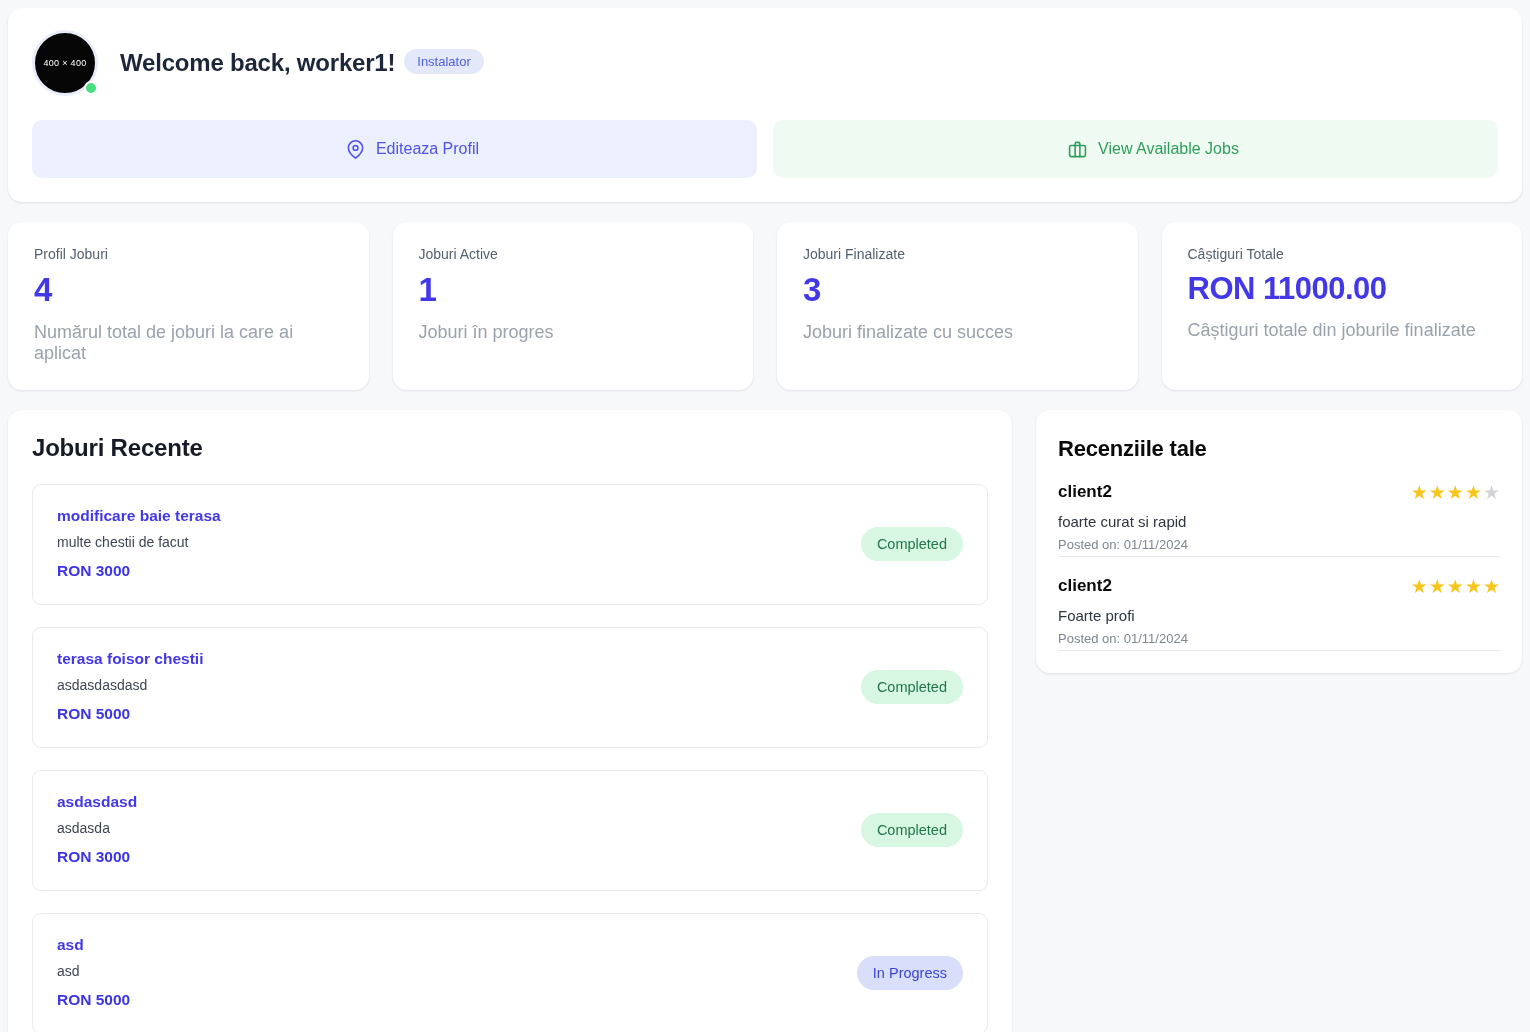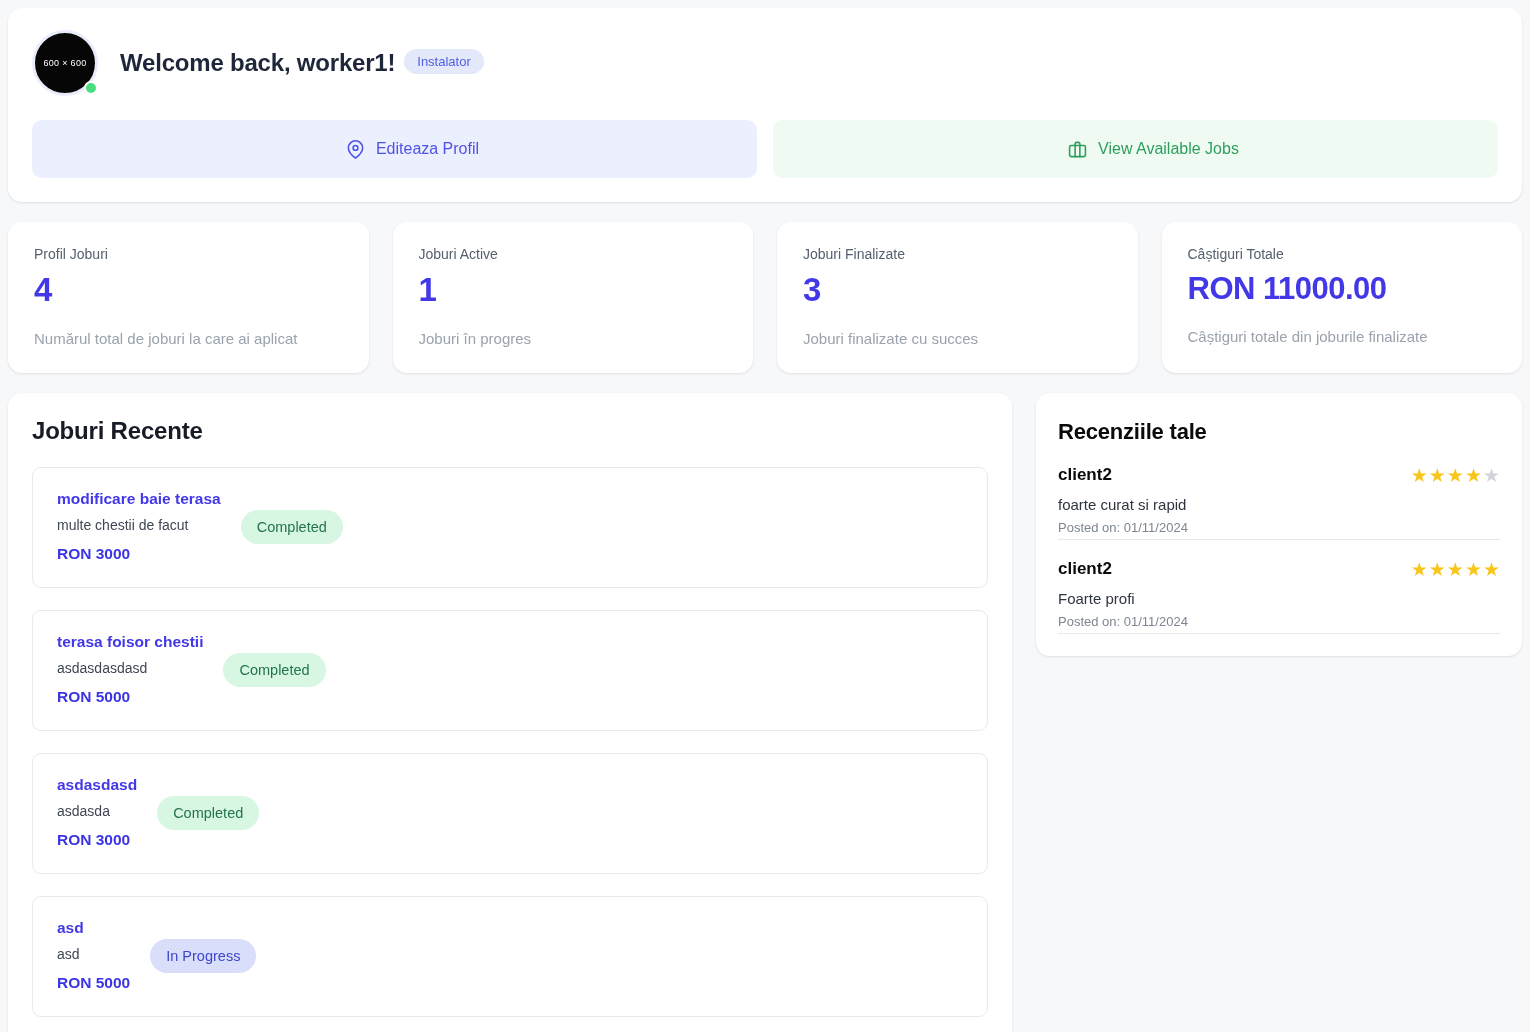--- a/index.html
+++ b/index.html
@@ -77,36 +77,36 @@
     padding: 24px 26px 26px 26px;
     display: flex; flex-direction: column; gap: 10px;
     min-height: 144px;
   }
   .stat-label { font-size: 14px; color: #55606e; }
   .stat-value {
     font-size: 33px; font-weight: bold; color: #4338e8; letter-spacing: -.5px;
     line-height: 1.1;
   }
   .stat-value.wide { font-size: 31px; }
-  .stat-desc { font-size: 15px; color: #9aa2ad; margin-top: 12px; }
+  .stat-desc { font-size: 18px; color: #9aa2ad; margin-top: 4px; }
 
   
   .lower-row { display: flex; gap: 24px; align-items: flex-start; }
 
   .jobs-card { flex: 1 1 auto; width: 992px; padding: 24px 24px 30px 24px; }
   .section-title {
     font-size: 24px; font-weight: bold; color: #161b26; margin-bottom: 22px;
     letter-spacing: -.2px;
   }
   .job-list { display: flex; flex-direction: column; gap: 22px; }
   .job-item {
     border: 1px solid #e9eaee;
     border-radius: 9px;
-    padding: 22px 30px 24px 24px;
-    display: flex; align-items: center; 
+    padding: 22px 24px 24px 24px;
+    display: flex; align-items: center; justify-content: space-between;
     gap: 20px;
     cursor: pointer;
     min-height: 108px;
   }
   .job-info { display: flex; flex-direction: column; gap: 9px; }
   .job-title { font-size: 15.5px; font-weight: bold; color: #4338e8; }
   .job-desc { font-size: 14px; color: #3f4654; }
   .job-price { font-size: 15.5px; font-weight: bold; color: #3b34e6; margin-top: 3px; }
 
   .status-badge {
@@ -137,21 +137,21 @@
   .review-date { font-size: 13px; color: #7e8691; margin-top: 7px; }
 </style>
 </head>
 <body>
 
 <div class="page">
 
   <div class="card welcome-card">
     <div class="welcome-row">
       <div class="avatar-wrap">
-        <div class="avatar">600 × 600</div>
+        <div class="avatar">400 × 400</div>
         <div class="avatar-status"></div>
       </div>
       <div class="welcome-text">
         <div class="welcome-title">Welcome back, worker1!</div>
         <div class="role-badge">Instalator</div>
       </div>
     </div>
 
     <div class="actions-row">
       <button class="action-btn action-primary">

